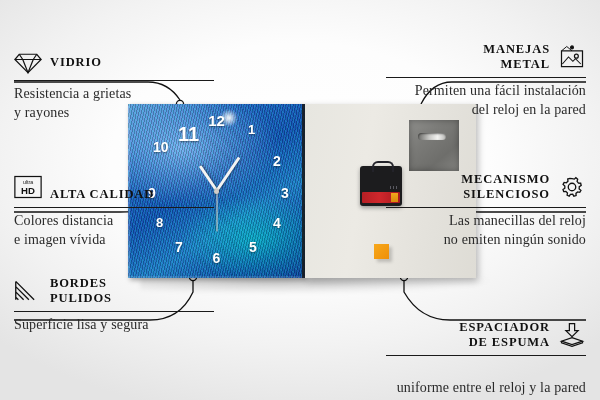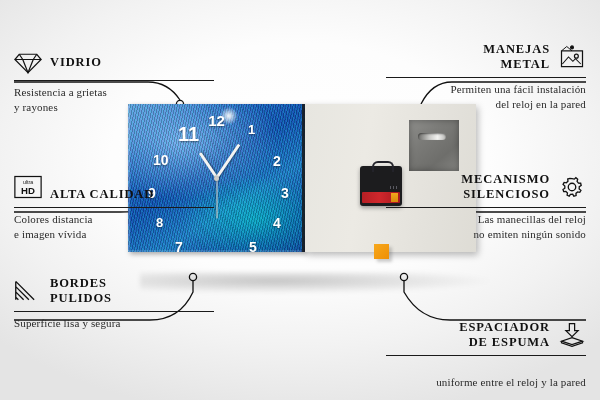--- a/index.html
+++ b/index.html
@@ -7,21 +7,21 @@
     width:600px;height:400px;overflow:hidden;
     font-family:"Liberation Serif", serif;
     background:
       radial-gradient(ellipse 420px 260px at 50% 40%, #ffffff 0%, #fdfdfd 45%, #f2f2f2 72%, #e4e4e4 100%),
       linear-gradient(160deg,#ffffff 0%,#fafafa 40%,#e9e9e9 78%,#dcdcdc 100%);
   }
   #stage{position:relative;width:600px;height:400px;}
 
   
   .product{position:absolute;left:128px;top:104px;width:348px;height:174px;}
-  .panel{position:absolute;top:0;height:148px;}
+  .panel{position:absolute;top:0;height:174px;}
   .clock-panel{left:0;width:177px;overflow:hidden;
     box-shadow:2px 2px 5px rgba(0,0,0,.35);
     background:#0d5ab8;}
   .art{position:absolute;inset:0;
     background:
       repeating-linear-gradient(103deg, rgba(0,0,0,.22) 0 1px, rgba(255,255,255,.05) 1px 2.4px),
       repeating-linear-gradient(72deg, rgba(0,255,230,.16) 0 1.2px, rgba(0,0,0,0) 1.2px 3.6px),
       radial-gradient(ellipse 120px 70px at 72% 78%, rgba(0,220,210,.55) 0%, rgba(0,120,190,0) 62%),
       radial-gradient(ellipse 150px 90px at 30% 25%, rgba(150,200,255,.75) 0%, rgba(20,90,190,0) 65%),
       linear-gradient(148deg,#5a9bdd 0%,#1f63c4 22%,#0f4fb4 45%,#1d78c8 65%,#0c4aa8 85%,#0a3f9c 100%);
@@ -74,21 +74,21 @@
 
   
   .callout{position:absolute;width:200px;}
   .co-left{text-align:left;}
   .co-right{text-align:right;}
   .head{display:flex;align-items:center;gap:8px;}
   .co-right .head{flex-direction:row-reverse;}
   .title{font-size:12.5px;font-weight:700;letter-spacing:.9px;color:#111;
     line-height:1.22;text-transform:uppercase;}
   .rule{height:1.3px;background:#1a1a1a;margin:4px 0 4px 0;}
-  .desc{font-size:11px;color:#2a2a2a;line-height:1.35;letter-spacing:.15px;}
+  .desc{font-size:14px;color:#2a2a2a;line-height:1.35;letter-spacing:.15px;}
   .ico{width:28px;height:26px;flex:0 0 28px;display:block;}
 
   svg.line{position:absolute;left:0;top:0;width:600px;height:400px;pointer-events:none;}
 </style>
 </head>
 <body>
 
 <div id="stage">
 
   <svg class="line" viewBox="0 0 600 400">
@@ -120,21 +120,21 @@
       <div class="numeral" style="left:50%;top:9px;transform:translateX(-50%);font-size:15px;">12</div>
       <div class="numeral" style="left:120px;top:19px;">1</div>
       <div class="numeral" style="left:145px;top:50px;font-size:14px;">2</div>
       <div class="numeral" style="left:153px;top:82px;font-size:14px;">3</div>
       <div class="numeral" style="left:145px;top:112px;font-size:14px;">4</div>
       <div class="numeral" style="left:121px;top:136px;font-size:14px;">5</div>
       <div class="numeral" style="left:50%;top:147px;transform:translateX(-50%);font-size:14px;">6</div>
       <div class="numeral" style="left:47px;top:136px;font-size:14px;">7</div>
       <div class="numeral" style="left:28px;top:112px;">8</div>
       <div class="numeral" style="left:20px;top:82px;font-size:14px;">9</div>
-      <div class="numeral" style="left:25px;top:49px;font-size:14px;">10</div>
+      <div class="numeral" style="left:25px;top:36px;font-size:14px;">10</div>
       <div class="numeral" style="left:50px;top:20px;font-size:20px;">11</div>
 
       <div class="hand hand-sec"></div>
       <div class="hand hand-hour"></div>
       <div class="hand hand-min"></div>
       <div class="hand-cap"></div>
     </div>
 
     <div class="panel back-panel">
       <div class="hanger">

